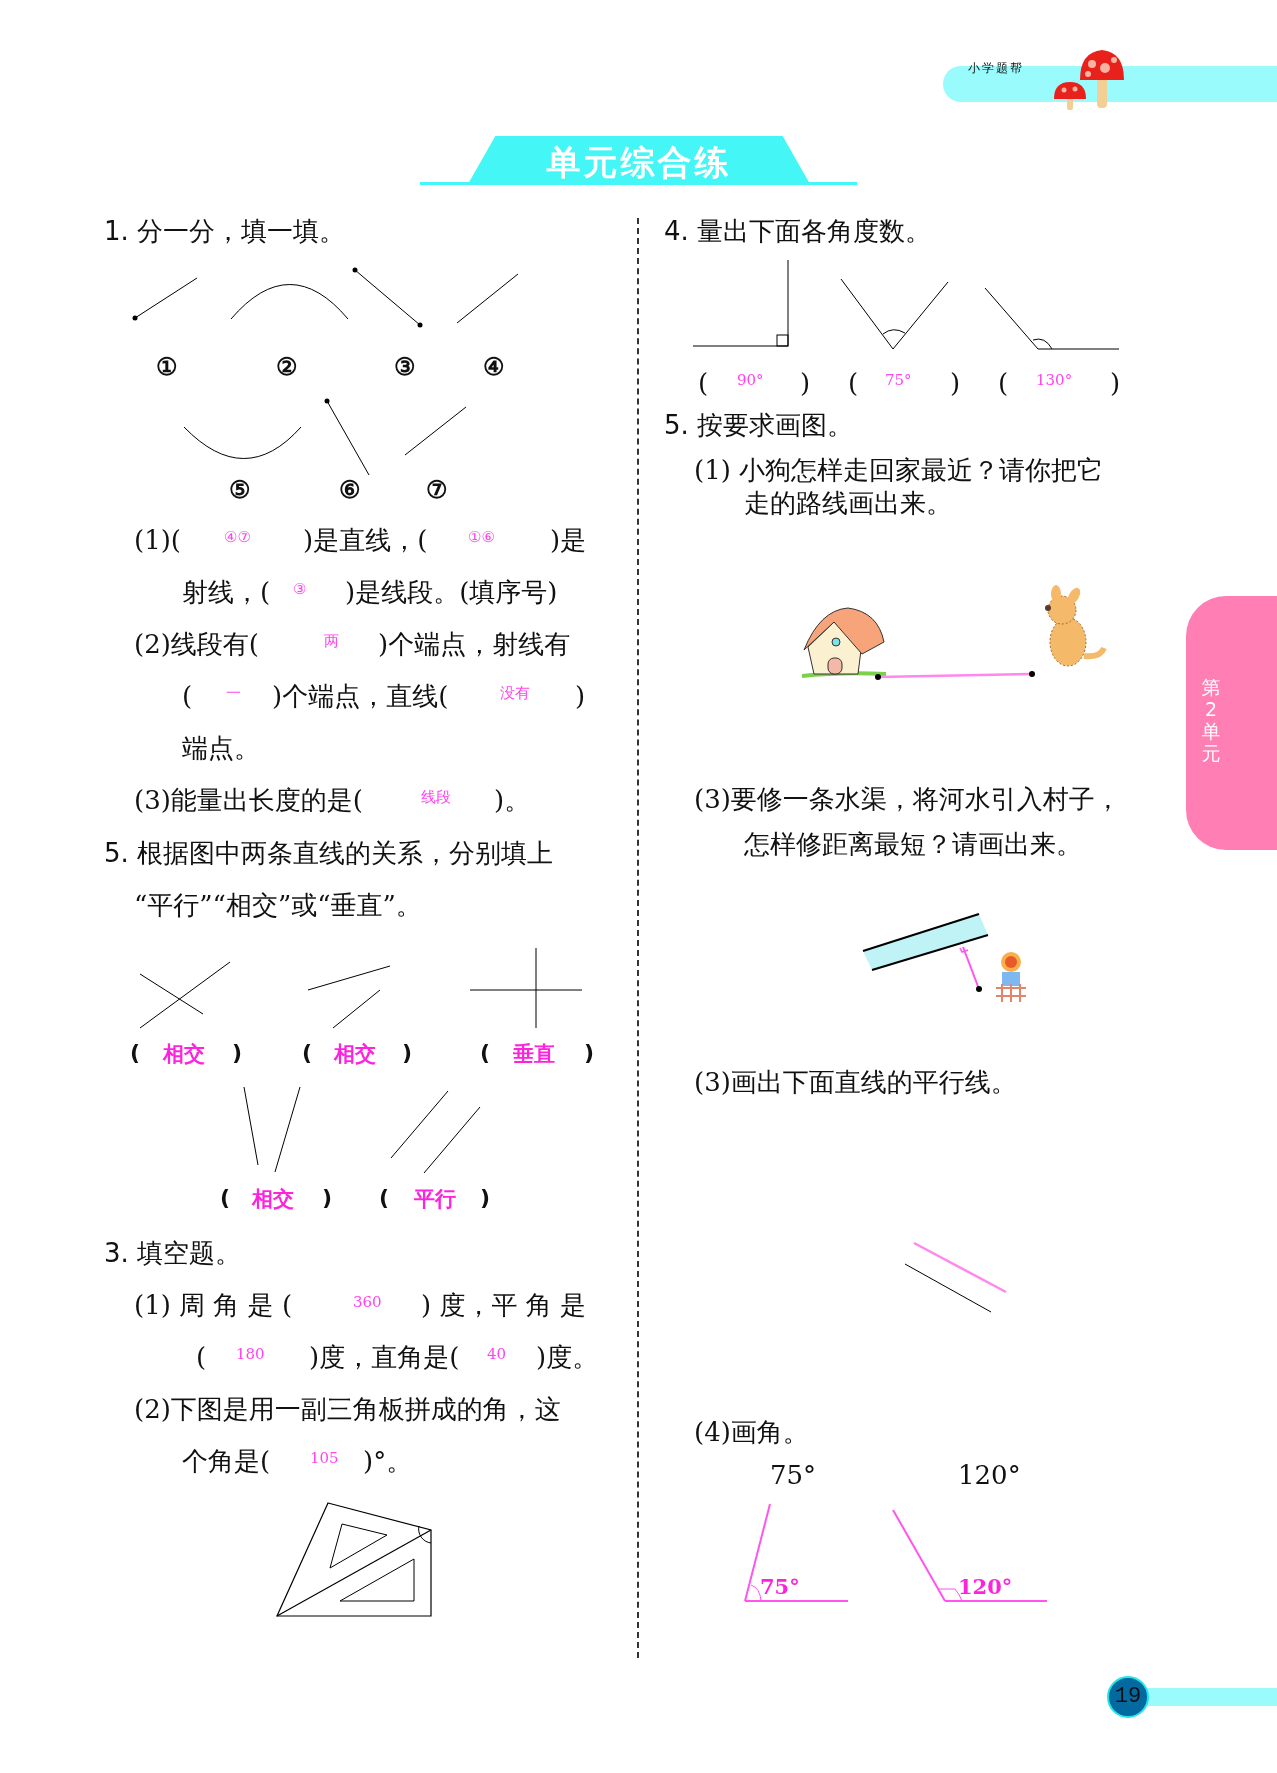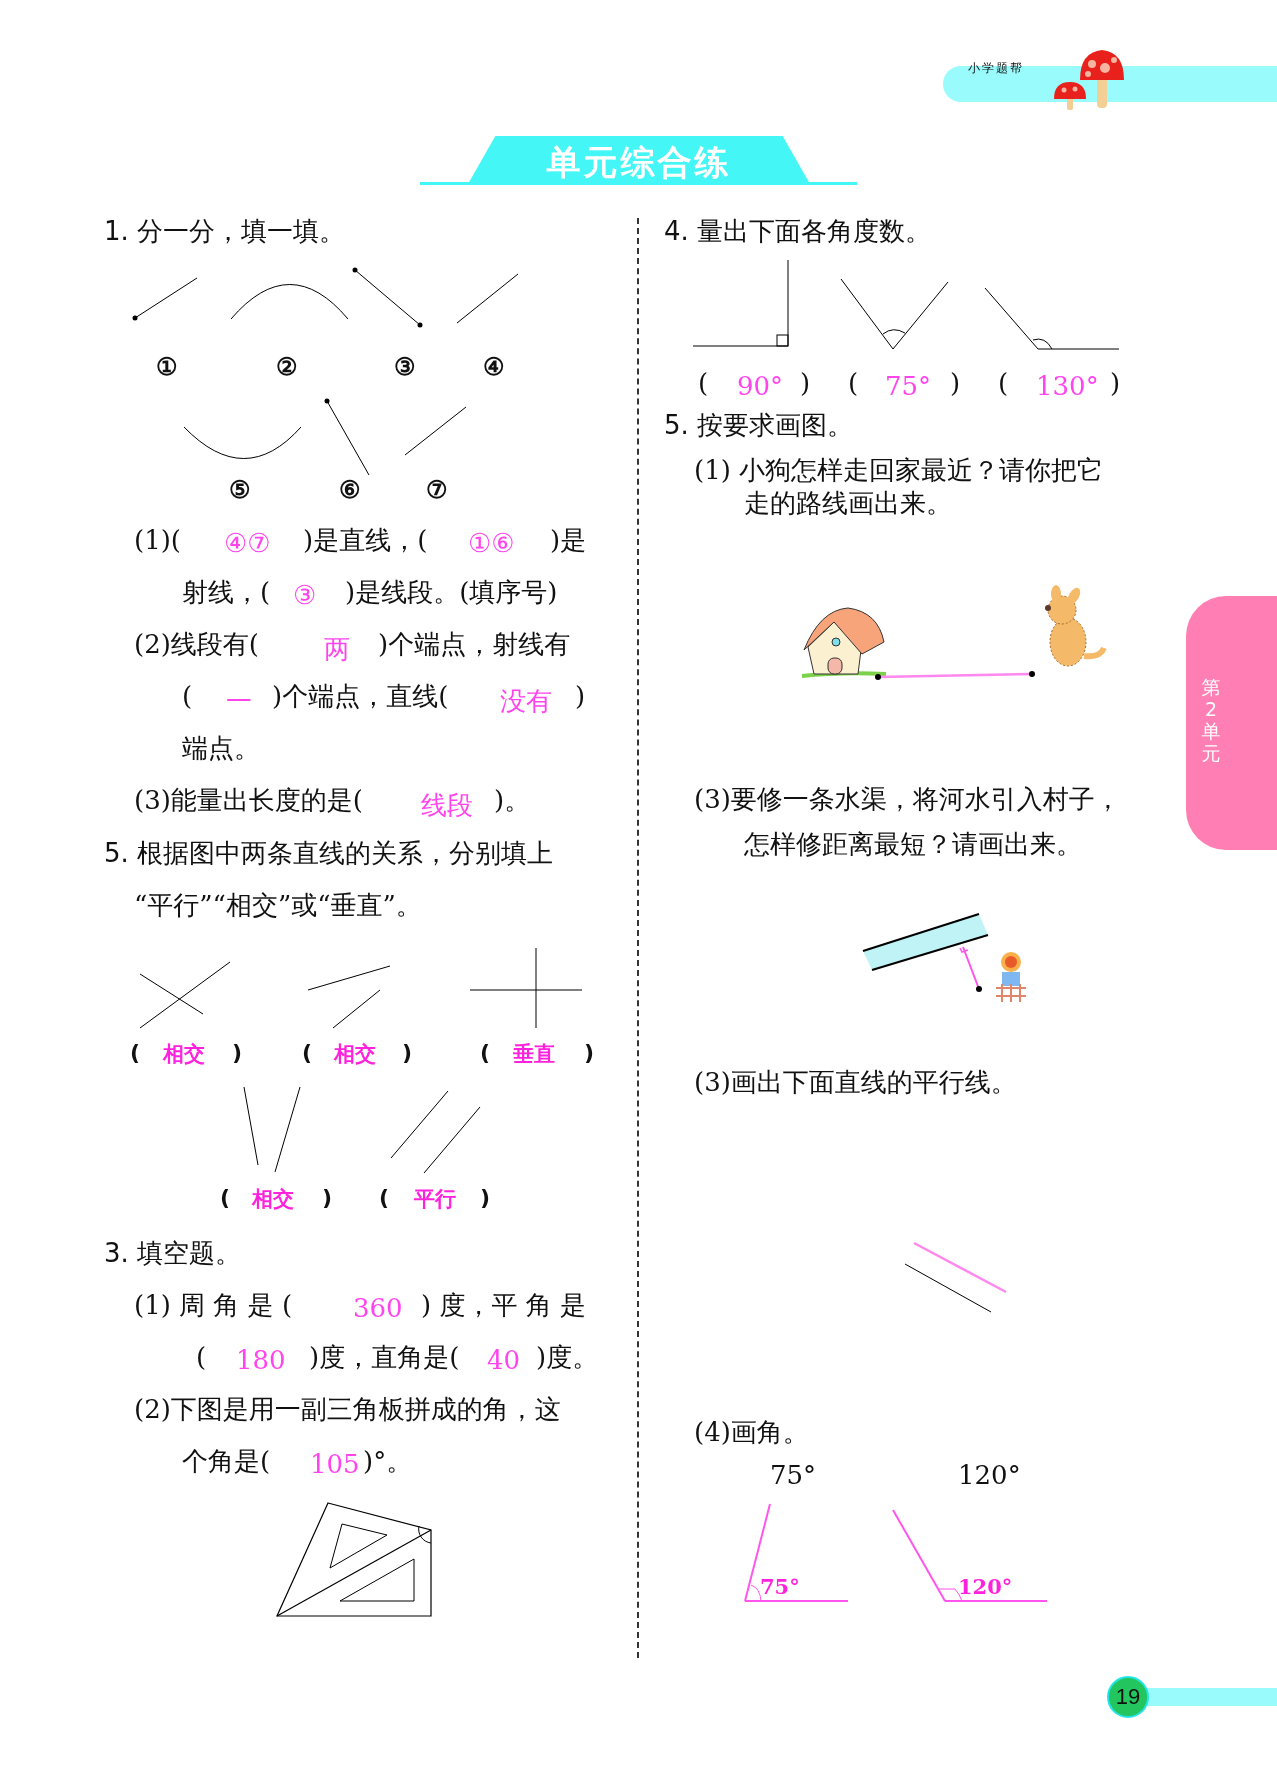--- a/index.html
+++ b/index.html
@@ -1,37 +1,37 @@
 <!DOCTYPE html>
 <html><head>
 <meta charset="utf-8">
 <style>
   html, body { margin:0; padding:0; background:#fff; }
   body { width:1277px; height:1773px; position:relative; overflow:hidden;
          font-family:"DejaVu Serif","Liberation Serif",serif; color:#111; }
   .abs { position:absolute; }
   .txt { font-size:26px; line-height:30px; white-space:nowrap; }
   .sans { font-family:"DejaVu Sans","Liberation Sans",sans-serif; }
-  .ans { color:#ff44ee; font-size:26px; }
+  .ans { color:#ff44ee; font-size:15px; }
   .ans-bold { color:#ff22dd; font-weight:bold; font-size:21px; font-family:"DejaVu Sans","Liberation Sans",sans-serif; }
   .paren { font-family:"DejaVu Sans","Liberation Sans",sans-serif; font-weight:bold; font-size:22px; }
   .brand { left:943px; top:66px; width:334px; height:36px; background:#99fbfb; border-radius:18px 0 0 18px; }
   .brand-text { left:968px; top:60px; font-size:12px; font-family:"DejaVu Sans","Liberation Sans",sans-serif; letter-spacing:2px; }
   .banner-line { left:420px; top:182px; width:437px; height:3px; background:#44f6f6; }
   .banner { left:468px; top:136px; width:342px; height:48px; background:#44f6f6;
             clip-path:polygon(8% 0,92% 0,100% 100%,0 100%); border-radius:10px 10px 0 0; }
   .banner-text { left:468px; top:140px; width:342px; text-align:center; color:#fff; font-size:34px; font-weight:bold;
                  font-family:"DejaVu Sans","Liberation Sans",sans-serif; letter-spacing:3px; }
   .divider { left:637px; top:218px; width:0; height:1440px; border-left:2px dashed #333; }
   .unit-tab { left:1186px; top:596px; width:91px; height:254px; background:#ff7eb3; border-radius:40px 0 0 40px; }
   .unit-tab-text { left:1196px; top:676px; width:30px; color:#fff; font-size:19px; line-height:22px; text-align:center;
                    font-family:"DejaVu Sans","Liberation Sans",sans-serif; white-space:normal; }
   .page-bar { left:1140px; top:1688px; width:137px; height:18px; background:#99fbfb; }
-  .page-num { left:1107px; top:1676px; width:38px; height:38px; border:2px solid #22e6e6; border-radius:50%; background:#22c55e;
-              text-align:center; line-height:38px; font-size:22px; font-family:Liberation Sans, sans-serif; }
+  .page-num { left:1107px; top:1676px; width:38px; height:38px; border:2px solid #22e6e6; border-radius:50%; background:#0369a1;
+              text-align:center; line-height:38px; font-size:22px; font-family:Liberation Mono, monospace; }
   .circ { font-size:24px; font-weight:bold; }
   svg { position:absolute; overflow:visible; }
 </style>
 </head>
 <body>
 
 <div class="abs brand"></div>
 <div class="abs brand-text">小学题帮</div>
 <svg style="left:1060px;top:44px" width="90" height="70" viewBox="0 0 90 70">
   <rect x="37" y="30" width="10" height="34" rx="4" fill="#f3cf95"></rect>

